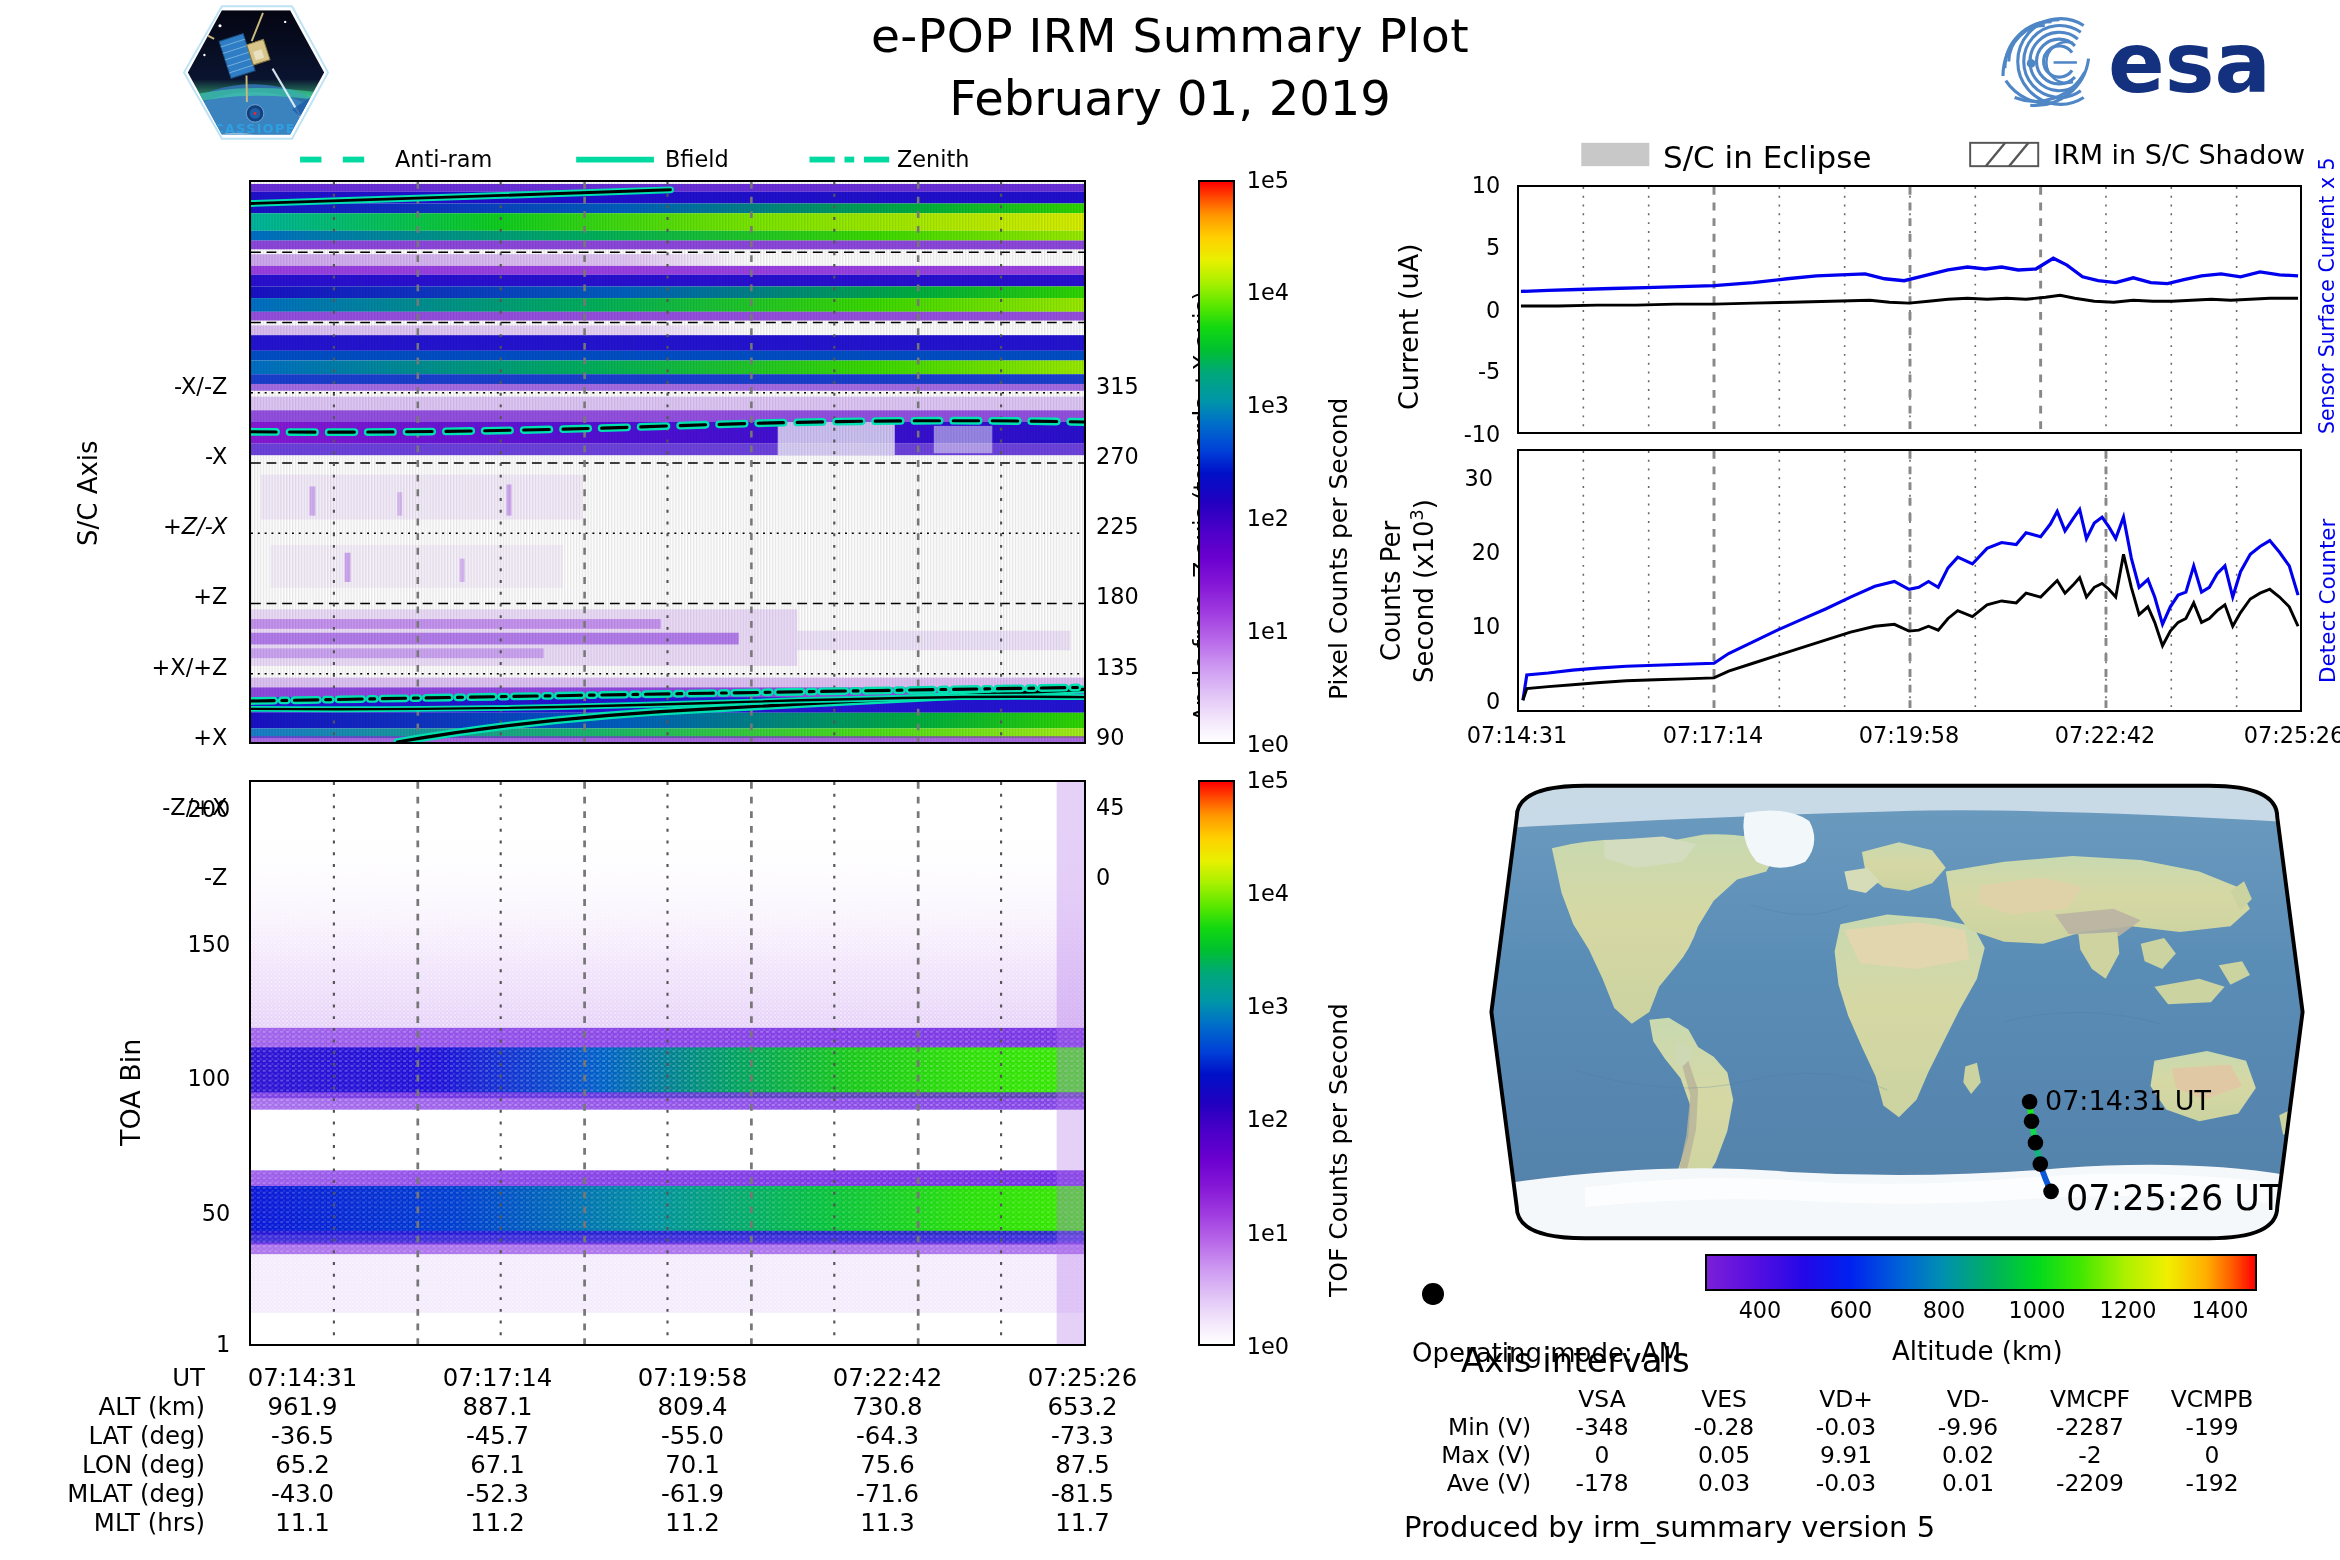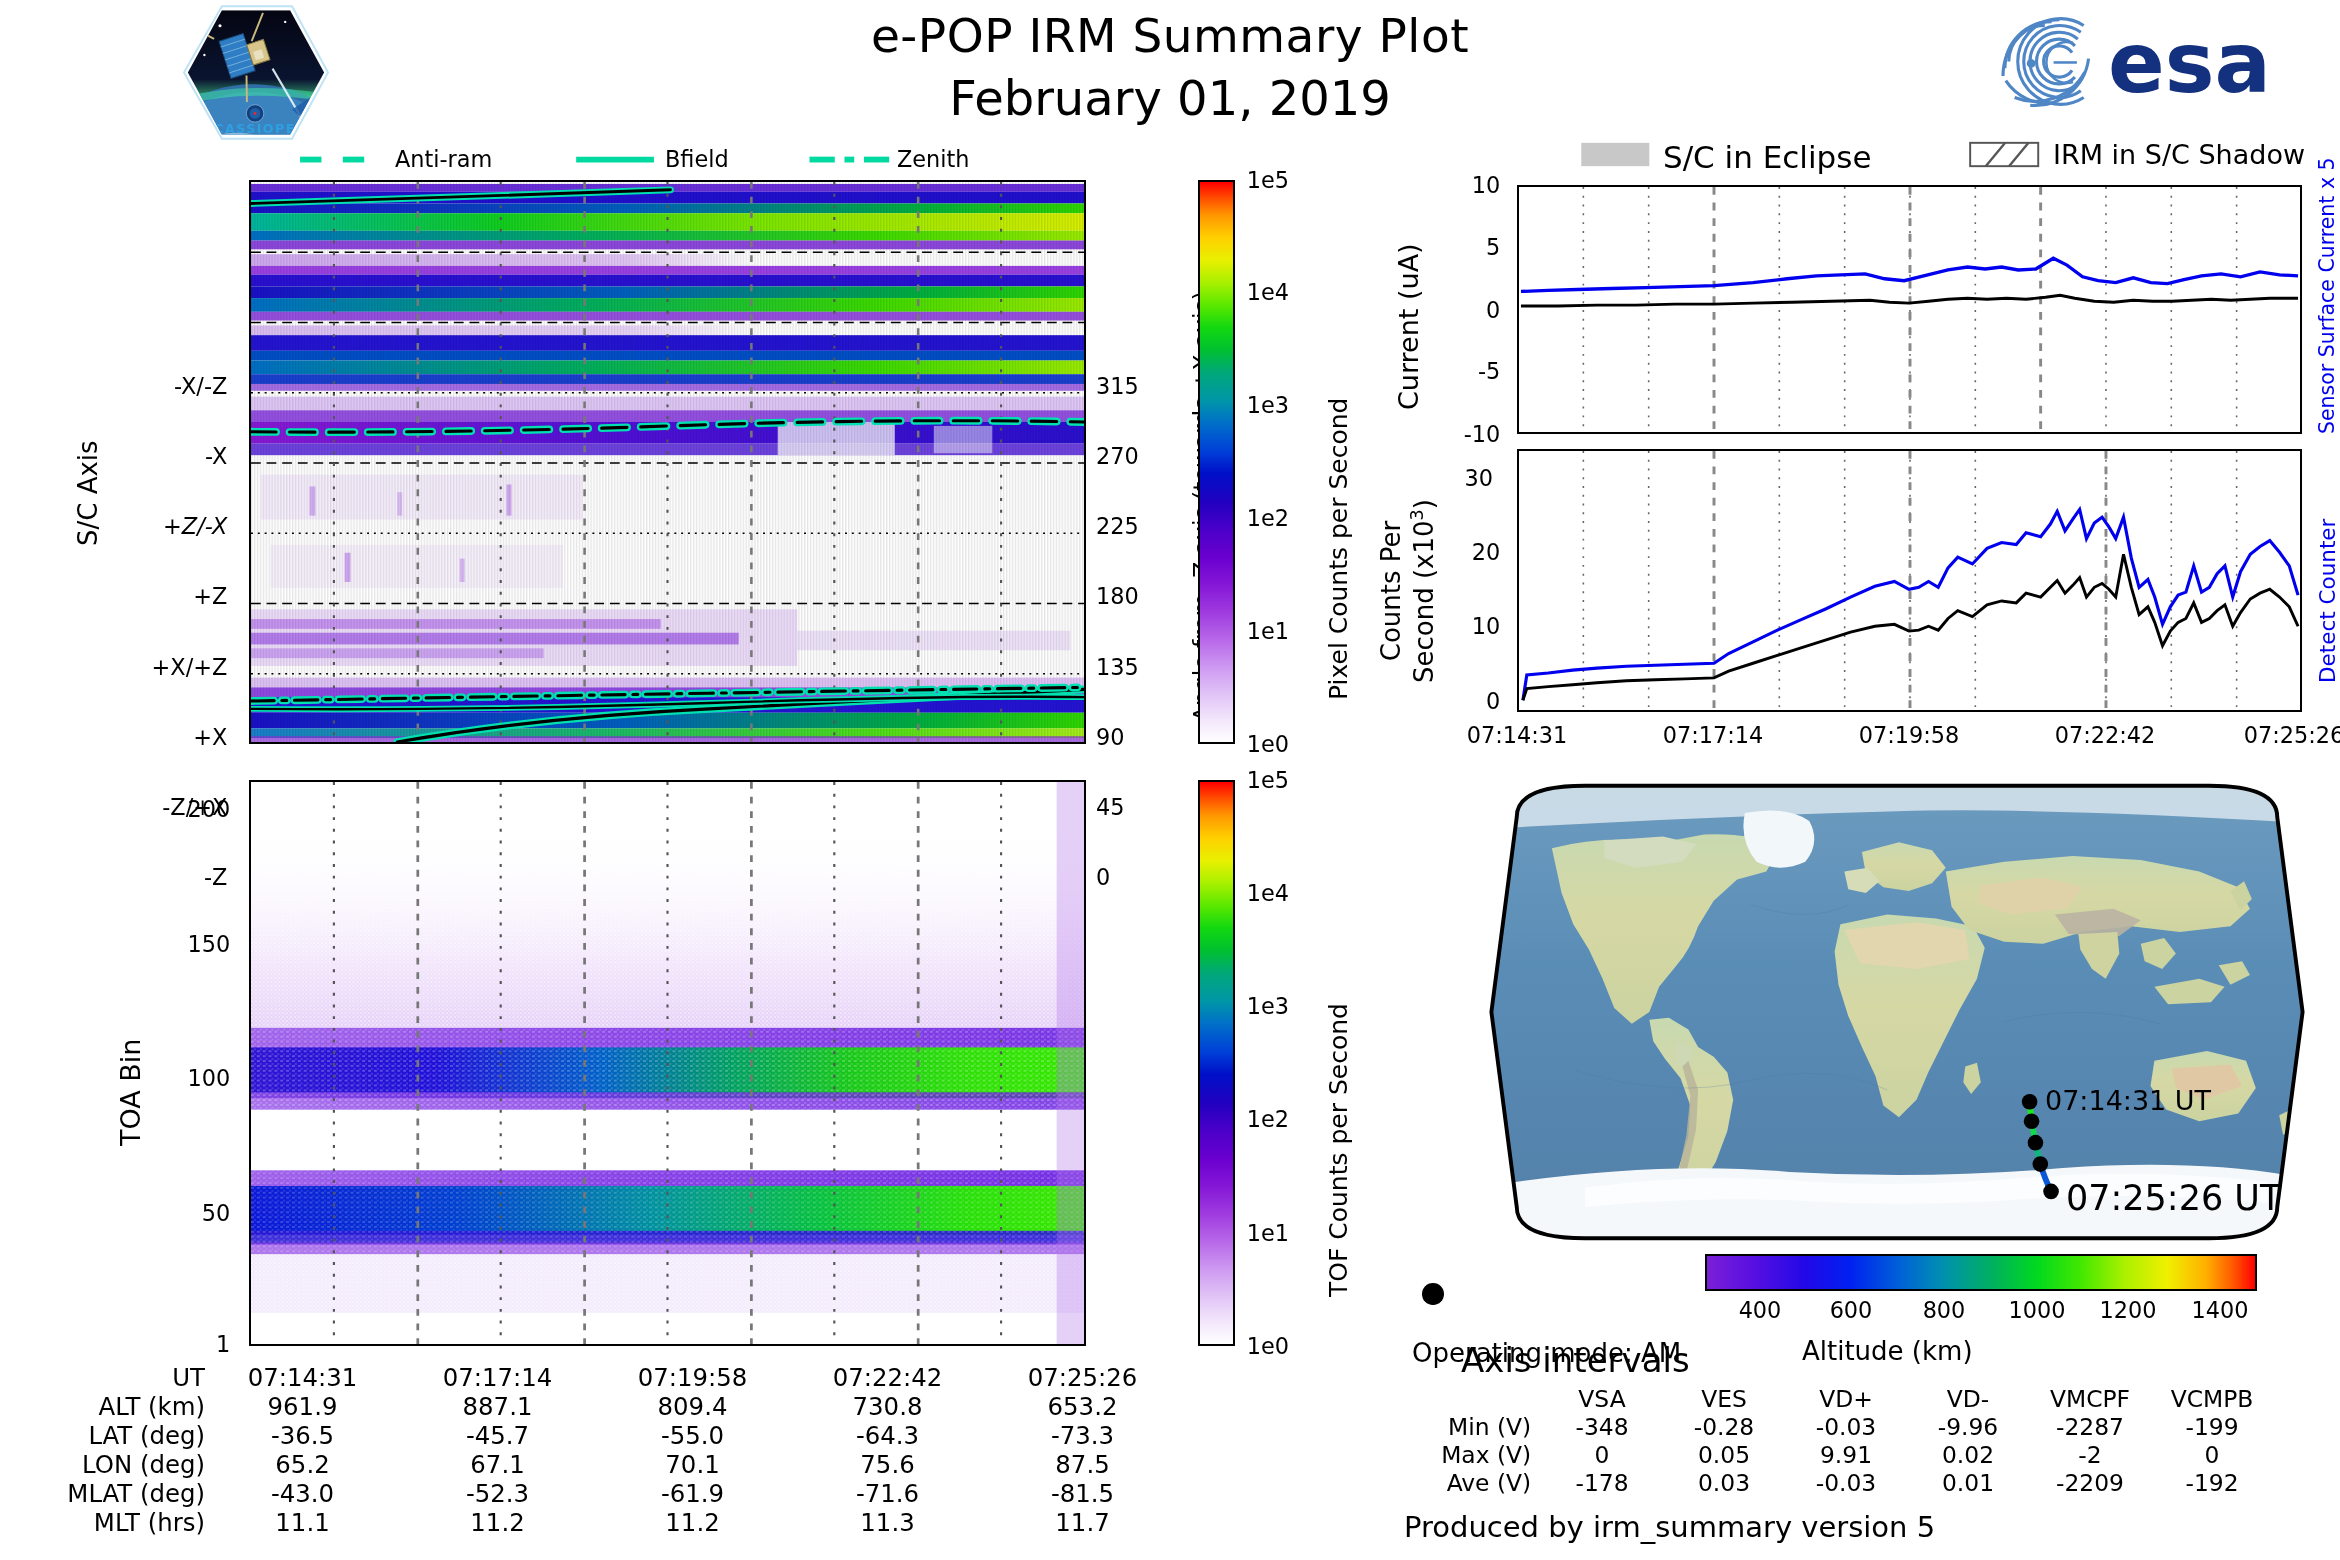--- a/index.html
+++ b/index.html
@@ -679,21 +679,21 @@
 
 <div class="cbar-h" style="left:1705px;top:1254px;width:552px;height:37px;"></div>
 <div class="abs" style="left:1705px;top:1297px;width:552px;height:33px;">
   <div class="abs tick" style="left:55px;top:0;transform:translateX(-50%);">400</div>
   <div class="abs tick" style="left:146px;top:0;transform:translateX(-50%);">600</div>
   <div class="abs tick" style="left:239px;top:0;transform:translateX(-50%);">800</div>
   <div class="abs tick" style="left:332px;top:0;transform:translateX(-50%);">1000</div>
   <div class="abs tick" style="left:423px;top:0;transform:translateX(-50%);">1200</div>
   <div class="abs tick" style="left:515px;top:0;transform:translateX(-50%);">1400</div>
 </div>
-<div class="abs axlbl" style="left:1802px;top:1336px;font-size:26px;text-align:right;">Altitude (km)</div>
+<div class="abs axlbl" style="left:1892px;top:1336px;font-size:26px;text-align:right;">Altitude (km)</div>
 
 <div class="abs" style="left:1395px;top:1385px;width:878px;">
   <table class="vtbl" cellspacing="0" cellpadding="0" style="width:878px;table-layout:fixed;">
     <tbody>
         <tr>
       <td style="width:146px;"></td>
       <td class="num">VSA</td>
       <td class="num">VES</td>
       <td class="num">VD+</td>
       <td class="num">VD-</td>

